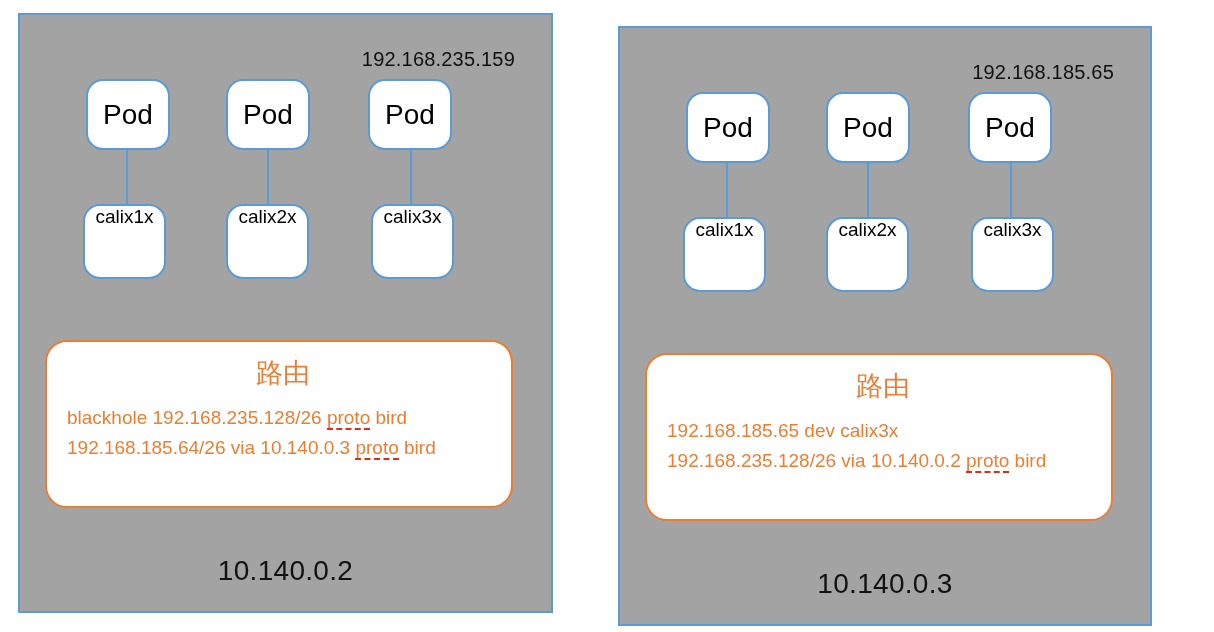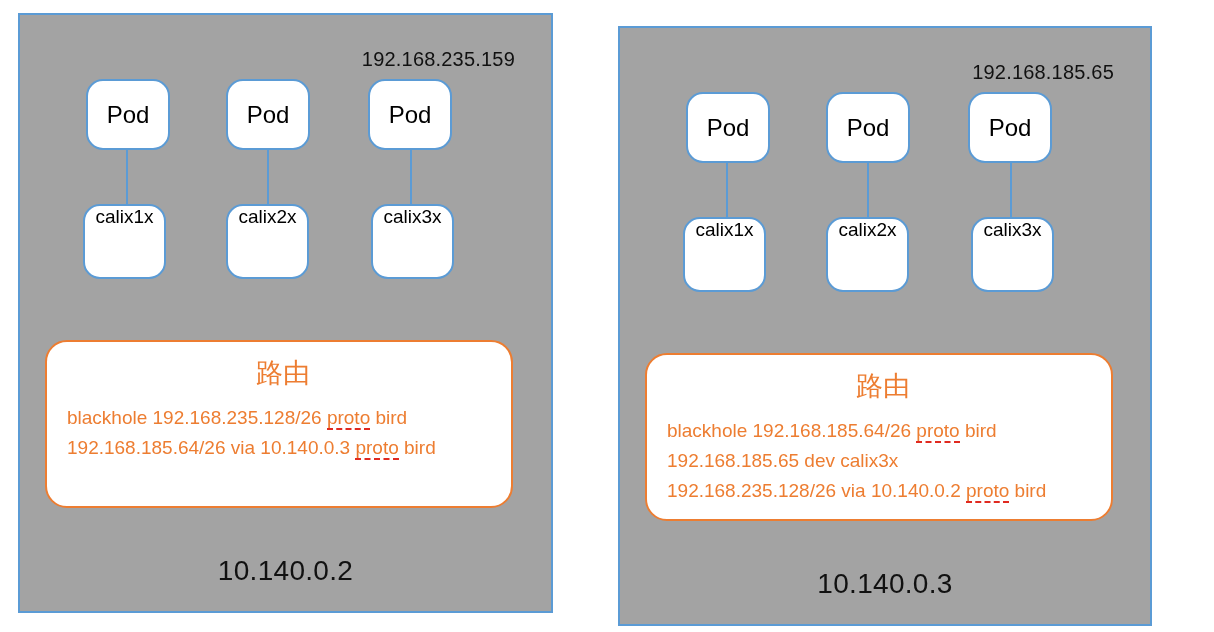--- a/index.html
+++ b/index.html
@@ -25,21 +25,21 @@
     position:absolute;top:33px;right:36px;
     font-size:20px;letter-spacing:0.2px;color:var(--ink);
     white-space:nowrap;
   }
 
   .pod{
     position:absolute;top:64px;width:84px;height:71px;
     border:2.5px solid var(--blue);border-radius:17px;
     background:#ffffff;
     display:flex;align-items:center;justify-content:center;
-    font-size:24px;color:#000;
+    font-size:28px;color:#000;
   }
   .p0{left:66px;}  .p1{left:206px;}  .p2{left:348px;}
 
   .connector{
     position:absolute;top:135px;height:55px;width:2px;
     background:var(--blue);
   }
   .l0{left:106px;} .l1{left:247px;} .l2{left:390px;}
 
   .iface{
@@ -143,21 +143,20 @@
     <div class="iface c1">
       <span>calix2x</span>
     </div>
     <div class="iface c2">
       <span>calix3x</span>
     </div>
 
     <div class="route-box">
       <div class="route-title">路由</div>
       <div class="route-lines">
-        <div><span>blackhole 192.168.185.64/26 </span><span class="misspelled">proto</span><span> bird</span></div>
         <div><span>192.168.185.65 dev calix3x</span></div>
         <div><span>192.168.235.128/26 via 10.140.0.2 </span><span class="misspelled">proto</span><span> bird</span></div>
       </div>
     </div>
 
     <div class="node-ip">10.140.0.3</div>
   </section>
 
 </div>
 

